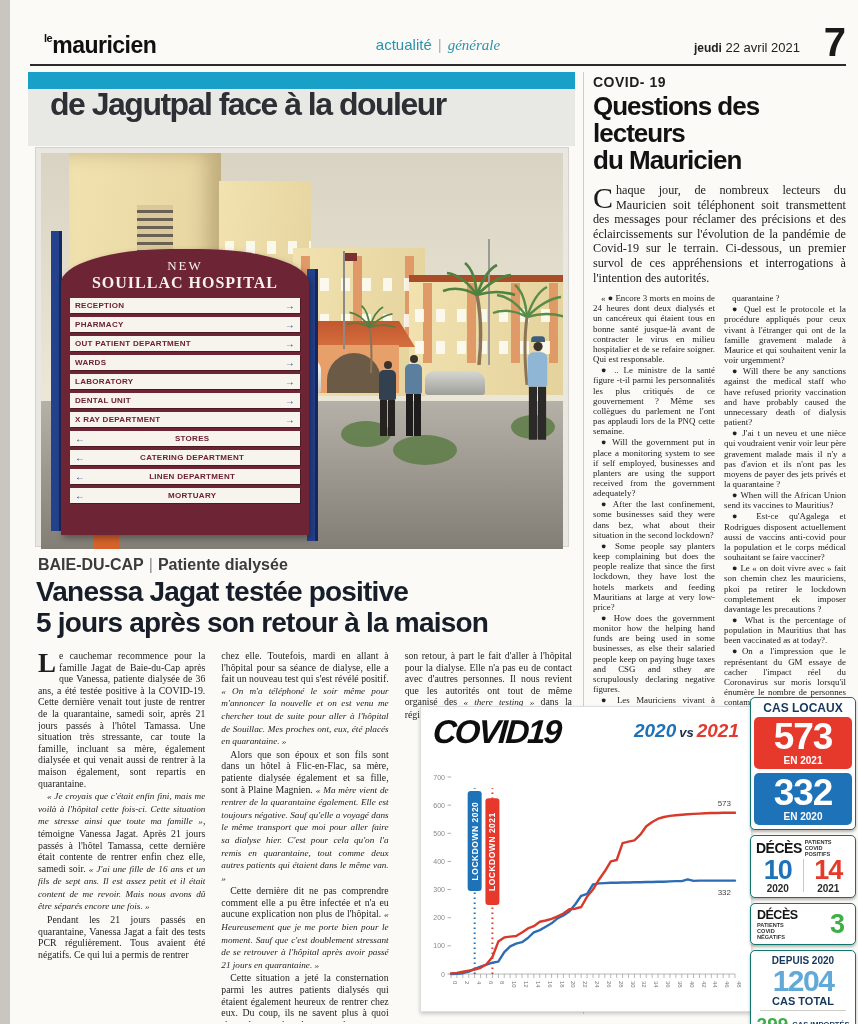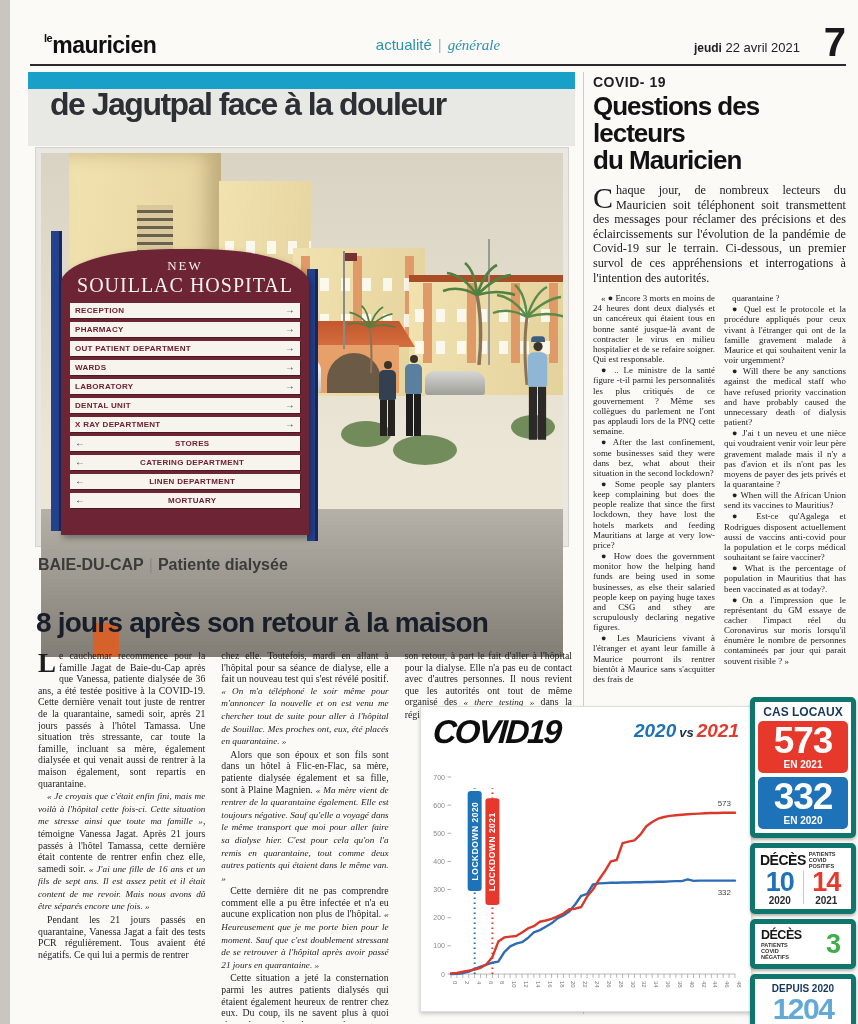--- a/index.html
+++ b/index.html
@@ -22,21 +22,21 @@
 
   
   .lead-bar{position:absolute;left:28px;top:72px;width:547px;height:17px;background:#18a0c8;}
   .lead-box{position:absolute;left:28px;top:89px;width:547px;height:57px;background:#e8e8e5;}
   .lead-headline{position:absolute;left:50px;top:86px;width:520px;margin:0;font-size:32px;font-weight:bold;
                  letter-spacing:-1.5px;color:#2e2f35;}
 
   
   .photo{position:absolute;left:35px;top:147px;width:534px;height:400px;background:#e9e7e1;
          border:1px solid #d4d2cb;box-sizing:border-box;padding:5px;}
-  .photo-inner{position:relative;width:522px;height:504px;overflow:hidden;
+  .photo-inner{position:relative;width:522px;height:396px;overflow:hidden;
                background:linear-gradient(#d9d3c4 0%,#e7e1d1 45%,#ece6d6 60%);}
   .bldg{position:absolute;background:linear-gradient(100deg,#f1e2b0,#e4d29c);}
   .bldg-left{left:28px;top:0;width:152px;height:252px;box-shadow:inset -14px 0 18px rgba(120,100,60,.35);}
   .vents{position:absolute;left:96px;top:52px;width:36px;height:62px;background:repeating-linear-gradient(#d8c89a 0 5px,#6a6052 5px 8px);}
   .bldg-tower{left:178px;top:28px;width:92px;height:226px;}
   .bldg-mid{left:252px;top:95px;width:132px;height:148px;}
   .bldg-right{left:368px;top:122px;width:154px;height:120px;}
   .roofline{position:absolute;left:0;top:0;width:100%;height:7px;background:#a94c28;}
   .pilaster{position:absolute;top:8px;width:9px;height:80px;background:#df9a67;}
   .winrow{position:absolute;left:6px;width:94%;height:13px;opacity:.85;
@@ -64,21 +64,21 @@
   .p-cap{width:12px;height:5px;background:#3c5d7d;border-radius:3px 3px 0 0;margin:0 auto;}
 
   
   .sign-post{position:absolute;width:11px;background:#24418c;box-shadow:inset -3px 0 0 #16295e;}
   .sign-base{position:absolute;left:52px;bottom:0;width:26px;height:34px;background:#d4622a;}
   .sign{position:absolute;left:20px;top:96px;width:248px;height:286px;background:#6d2434;
         border-radius:110px 110px 0 0/34px 34px 0 0;box-shadow:2px 3px 6px rgba(0,0,0,.35);}
   .sign-title{font-family:"Liberation Serif",serif;color:#f7f3ea;text-align:center;line-height:1.15;
               padding-top:10px;}
   .sign-title .l1{font-size:13px;letter-spacing:2px;}
-  .sign-title .l2{font-size:20px;letter-spacing:1px;}
+  .sign-title .l2{font-size:16px;letter-spacing:1px;font-weight:bold;}
   .sign-list{padding:6px 9px 0;}
   .slat{height:15px;margin-bottom:4px;background:#f6f4ec;color:#6e2132;font-weight:bold;font-size:8px;
         letter-spacing:.3px;display:flex;align-items:center;padding:0 5px;box-shadow:1px 1px 0 rgba(0,0,0,.3);}
   .slat-t{flex:1;white-space:nowrap;overflow:hidden;}
   .slat.left .slat-t{text-align:center;}
   .slat-a{color:#1d3f8f;font-weight:bold;font-size:10px;line-height:1;}
   .slat.left .slat-a{margin-right:4px;}
 
   
   .kicker{position:absolute;left:38px;top:556px;font-size:16px;font-weight:bold;color:#3b3b3b;}
@@ -110,21 +110,21 @@
   .chartbox{position:absolute;left:420px;top:706px;width:332px;height:306px;background:#fff;
             border:1px solid #ddd;box-shadow:0 2px 4px rgba(0,0,0,.2);box-sizing:border-box;}
   .chart-title{position:absolute;left:12px;top:6px;font-size:33px;font-weight:bold;font-style:italic;
                letter-spacing:-2px;color:#0e0e0e;transform:skewX(-4deg);}
   .chart-legend{position:absolute;right:12px;top:13px;font-size:19px;font-weight:bold;font-style:italic;}
   .leg-2020{color:#1e72b8;} .leg-vs{color:#223049;font-size:13px;padding:0 3px;} .leg-2021{color:#e23a2d;}
   #chart-svg{position:absolute;left:2px;top:52px;}
 
   
   .stats{position:absolute;left:750px;top:697px;width:106px;height:320px;}
-  .card{background:#fff;border:5px solid #0f766e;border-radius:5px;box-shadow:0 2px 3px rgba(0,0,0,.28);
+  .card{background:#fff;border:1px solid #0f766e;border-radius:5px;box-shadow:0 2px 3px rgba(0,0,0,.28);
         margin-bottom:5px;overflow:hidden;}
   .stats-h{font-size:12px;font-weight:bold;color:#16365c;text-align:center;padding:3px 0 2px;}
   .bigbox{margin:0 3px 4px;border-radius:5px;color:#fff;text-align:center;padding:2px 0 3px;}
   .bigbox .v{font-size:37px;font-weight:bold;line-height:36px;letter-spacing:-1px;}
   .bigbox .l{font-size:10px;font-weight:bold;}
   .box-red{background:#e6392c;} .box-blue{background:#1e72b8;}
   .deaths-head{display:flex;align-items:center;padding:3px 5px 0;}
   .deaths-head .t{font-size:14px;font-weight:bold;color:#141414;letter-spacing:-0.5px;}
   .deaths-head .s{font-size:5.6px;font-weight:bold;color:#333;line-height:6px;margin-left:3px;width:40px;}
   .deaths-nums{display:flex;align-items:stretch;justify-content:center;padding:0 4px 3px;}
@@ -311,21 +311,21 @@
             <div class="slat left">
               <span class="slat-a">←</span>
               <span class="slat-t">MORTUARY</span>
             </div>
           </div>
       </div>
     </div>
   </figure>
 
   <div class="kicker"><span>BAIE-DU-CAP</span><span class="sep">|</span><span>Patiente dialysée</span></div>
-  <h2 class="art-title"><br><span>8 jours après son retour à la maison</span></h2>
+  <h2 class="art-title"><span>Vanessa Jagat testée positive</span><br><span>5 jours après son retour à la maison</span></h2>
   <div class="art-cols">
     <div class="art-col">
         <p><span class="dropcap">L</span><span>e cauchemar recommence pour la famille Jagat de Baie-du-Cap après que Vanessa, patiente dialysée de 36 ans, a été testée positive à la COVID-19. Cette dernière venait tout juste de rentrer de la quarantaine, samedi soir, après 21 jours passés à l'hôtel Tamassa. Une situation très stressante, car toute la famille, incluant sa mère, également dialysée et qui venait aussi de rentrer à la maison également, sont repartis en quarantaine.</span></p>
         <p><span class="it">« Je croyais que c'était enfin fini, mais me voilà à l'hôpital cette fois-ci. Cette situation me stresse ainsi que toute ma famille »</span><span>, témoigne Vanessa Jagat. Après 21 jours passés à l'hôtel Tamassa, cette dernière était contente de rentrer enfin chez elle, samedi soir. </span><span class="it">« J'ai une fille de 16 ans et un fils de sept ans. Il est assez petit et il était content de me revoir. Mais nous avons dû être séparés encore une fois. »</span></p>
         <p><span>Pendant les 21 jours passés en quarantaine, Vanessa Jagat a fait des tests PCR régulièrement. Tous avaient été négatifs. Ce qui lui a permis de rentrer</span></p>
       </div>
     <div class="art-col">
         <p><span>chez elle. Toutefois, mardi en allant à l'hôpital pour sa séance de dialyse, elle a fait un nouveau test qui s'est révélé positif. </span><span class="it">« On m'a téléphoné le soir même pour m'annoncer la nouvelle et on est venu me chercher tout de suite pour aller à l'hôpital de Souillac. Mes proches ont, eux, été placés en quarantaine. »</span></p>
         <p><span>Alors que son époux et son fils sont dans un hôtel à Flic-en-Flac, sa mère, patiente dialysée également et sa fille, sont à Plaine Magnien. </span><span class="it">« Ma mère vient de rentrer de la quarantaine également. Elle est toujours négative. Sauf qu'elle a voyagé dans le même transport que moi pour aller faire sa dialyse hier. C'est pour cela qu'on l'a remis en quarantaine, tout comme deux autres patients qui étaient dans le même van. »</span></p>
         <p><span>Cette dernière dit ne pas comprendre comment elle a pu être infectée et n'a eu aucune explication non plus de l'hôpital. </span><span class="it">« Heureusement que je me porte bien pour le moment. Sauf que c'est doublement stressant de se retrouver à l'hôpital après avoir passé 21 jours en quarantaine. »</span></p>
@@ -338,32 +338,34 @@
 
   <div class="vrule"></div>
   <aside class="readers">
     <div class="readers-kicker">COVID- 19</div>
     <h2 class="readers-title"><span>Questions des lecteurs</span><br><span>du Mauricien</span></h2>
     <div class="readers-intro"><span class="dropcap">C</span>haque jour, de nombreux lecteurs du Mauricien soit téléphonent soit transmettent des messages pour réclamer des précisions et des éclaircissements sur l'évolution de la pandémie de Covid-19 sur le terrain. Ci-dessous, un premier survol de ces appréhensions et interrogations à l'intention des autorités.</div>
     <div class="bullets">
       <div>
           <p>« ● Encore 3 morts en moins de 24 heures dont deux dialysés et un cancéreux qui étaient tous en bonne santé jusque-là avant de contracter le virus en milieu hospitalier et de se refaire soigner. Qui est responsable.</p>
           <p>● .. Le ministre de la santé figure -t-il parmi les personnalités les plus critiqués de ce gouvernement ? Même ses collègues du parlement ne l'ont pas applaudi lors de la PNQ cette semaine.</p>
+          <p>● Will the government put in place a monitoring system to see if self employed, businesses and planters are using the support received from the government adequately?</p>
           <p>● After the last confinement, some businesses said they were dans bez, what about their situation in the second lockdown?</p>
           <p>● Some people say planters keep complaining but does the people realize that since the first lockdown, they have lost the hotels markets and feeding Mauritians at large at very low-price?</p>
           <p>● How does the government monitor how the helping hand funds are being used in some businesses, as else their salaried people keep on paying huge taxes and CSG and sthey are scrupulously declaring negative figures.</p>
           <p>● Les Mauriciens vivant à l'étranger et ayant leur famille à Maurice pourront ils rentrer bientôt à Maurice sans s'acquitter des frais de</p>
         </div>
       <div>
           <p>quarantaine ?</p>
           <p>● Quel est le protocole et la procédure appliqués pour ceux vivant à l'étranger qui ont de la famille gravement malade à Maurice et qui souhaitent venir la voir urgemment?</p>
           <p>● Will there be any sanctions against the medical staff who have refused priority vaccination and have probably caused the unnecessary death of dialysis patient?</p>
           <p>● J'ai t un neveu et une nièce qui voudraient venir voir leur père gravement malade mais il n'y a pas d'avion et ils n'ont pas les moyens de payer des jets privés et la quarantaine ?</p>
           <p>● When will the African Union send its vaccines to Mauritius?</p>
           <p>● Est-ce qu'Agalega et Rodrigues disposent actuellement aussi de vaccins anti-covid pour la population et le corps médical souhaitant se faire vacciner?</p>
+          <p>● Le « on doit vivre avec » fait son chemin chez les mauriciens, pkoi pa retirer le lockdown completement ek imposer davantage les precautions ?</p>
           <p>● What is the percentage of population in Mauritius that has been vaccinated as at today?.</p>
           <p>●On a l'impression que le représentant du GM essaye de cacher l'impact réel du Coronavirus sur moris lorsqu'il énumère le nombre de personnes contamineés par jour qui parait souvent risible ? »</p>
         </div>
     </div>
   </aside>
 
   <section class="chartbox">
     <div class="chart-title">COVID19</div>
     <div class="chart-legend">
       <span class="leg-2020">2020</span><span class="leg-vs">vs</span><span class="leg-2021">2021</span>

